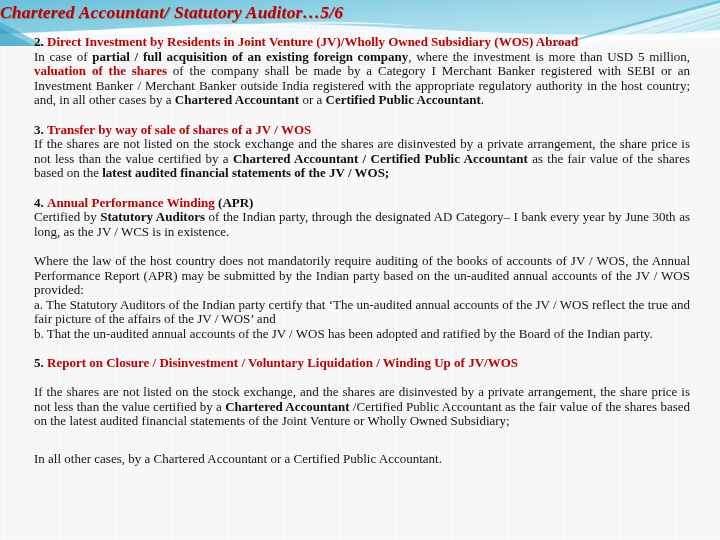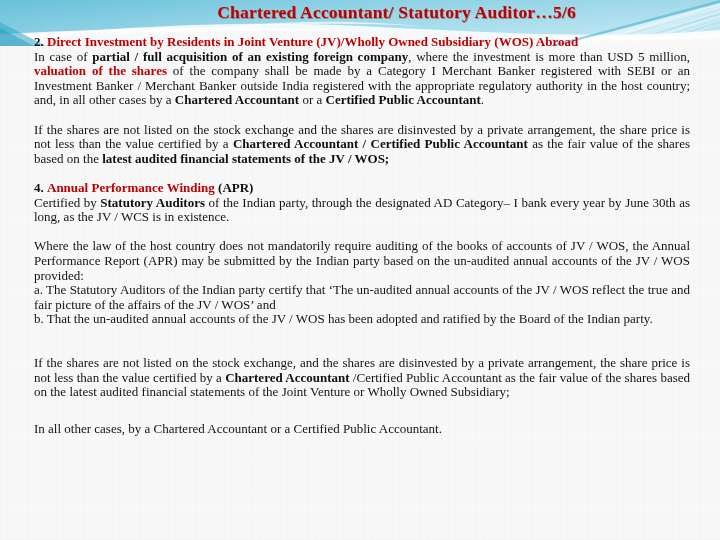--- a/index.html
+++ b/index.html
@@ -31,28 +31,29 @@
     width: 720px;
     height: 46px;
     overflow: hidden;
   }
   #header svg { display:block; }
 
   #title {
     position: absolute;
     left: 0; top: 2px;
     width: 576px;
-    text-align: right;
+    text-align: left;
     font-family: "Liberation Serif", "DejaVu Serif", serif;
     font-size: 17.5px;
     font-weight: bold;
     color: #c00000;
     letter-spacing: 0.2px;
     text-shadow: 0.6px 0.6px 0 rgba(120,0,0,0.35);
     white-space: nowrap;
+    font-style: italic;
   }
 
   
   #content {
     position: absolute;
     left: 34px;
     top: 35px;
     width: 656px;
     font-size: 13px;
     line-height: 14.6px;
@@ -136,20 +137,24 @@
     <div class="blk lead">
       <span class="hd-num">2.</span>
       <span class="hd">Direct Investment by Residents in Joint Venture (JV)/Wholly Owned Subsidiary (WOS) Abroad</span>
     </div>
     <div class="blk just">
       <span>In case of </span><span class="b">partial / full acquisition of an existing foreign company</span><span>, where the investment is more than USD 5 million, </span><span class="hd">valuation of the shares</span><span> of the company shall be made by a Category I Merchant Banker registered with SEBI or an Investment Banker / Merchant Banker outside India registered with the appropriate regulatory authority in the host country; and, in all other cases by a </span><span class="b">Chartered Accountant</span><span> or a </span><span class="b">Certified Public Accountant</span><span>.</span>
     </div>
 
     <span class="sp"></span>
 
+    <div class="blk lead">
+      <span class="hd-num">3.</span>
+      <span class="hd">Transfer by way of sale of shares of a JV / WOS</span>
+    </div>
     <div class="blk just">
       <span>If the shares are not listed on the stock exchange and the shares are disinvested by a private arrangement, the share price is not less than the value certified by a </span><span class="b">Chartered Accountant / Certified Public Accountant</span><span> as the fair value of the shares based on the </span><span class="b">latest audited financial statements of the JV / WOS;</span>
     </div>
 
     <span class="sp"></span>
 
     <div class="blk lead">
       <span class="hd-num">4.</span>
       <span class="hd">Annual Performance Winding</span><span class="b"> (APR)</span>
     </div>
@@ -158,20 +163,24 @@
     </div>
 
     <span class="sp"></span>
 
     <div class="blk just">Where the law of the host country does not mandatorily require auditing of the books of accounts of JV / WOS, the Annual Performance Report (APR) may be submitted by the Indian party based on the un-audited annual accounts of the JV / WOS provided:</div>
     <div class="blk just">a. The Statutory Auditors of the Indian party certify that ‘The un-audited annual accounts of the JV / WOS reflect the true and fair picture of the affairs of the JV / WOS’ and</div>
     <div class="blk just">b. That the un-audited annual accounts of the JV / WOS has been adopted and ratified by the Board of the Indian party.</div>
 
     <span class="sp"></span>
 
+    <div class="blk lead">
+      <span class="hd-num">5.</span>
+      <span class="hd">Report on Closure / Disinvestment / Voluntary Liquidation / Winding Up of JV/WOS</span>
+    </div>
 
     <span class="sp"></span>
 
     <div class="blk just">
       <span>If the shares are not listed on the stock exchange, and the shares are disinvested by a private arrangement, the share price is not less than the value certified by a </span><span class="b">Chartered Accountant</span><span> /Certified Public Accountant as the fair value of the shares based on the latest audited financial statements of the Joint Venture or Wholly Owned Subsidiary;</span>
     </div>
 
     <span class="sp"></span>
     <span class="sp-s"></span>
 

